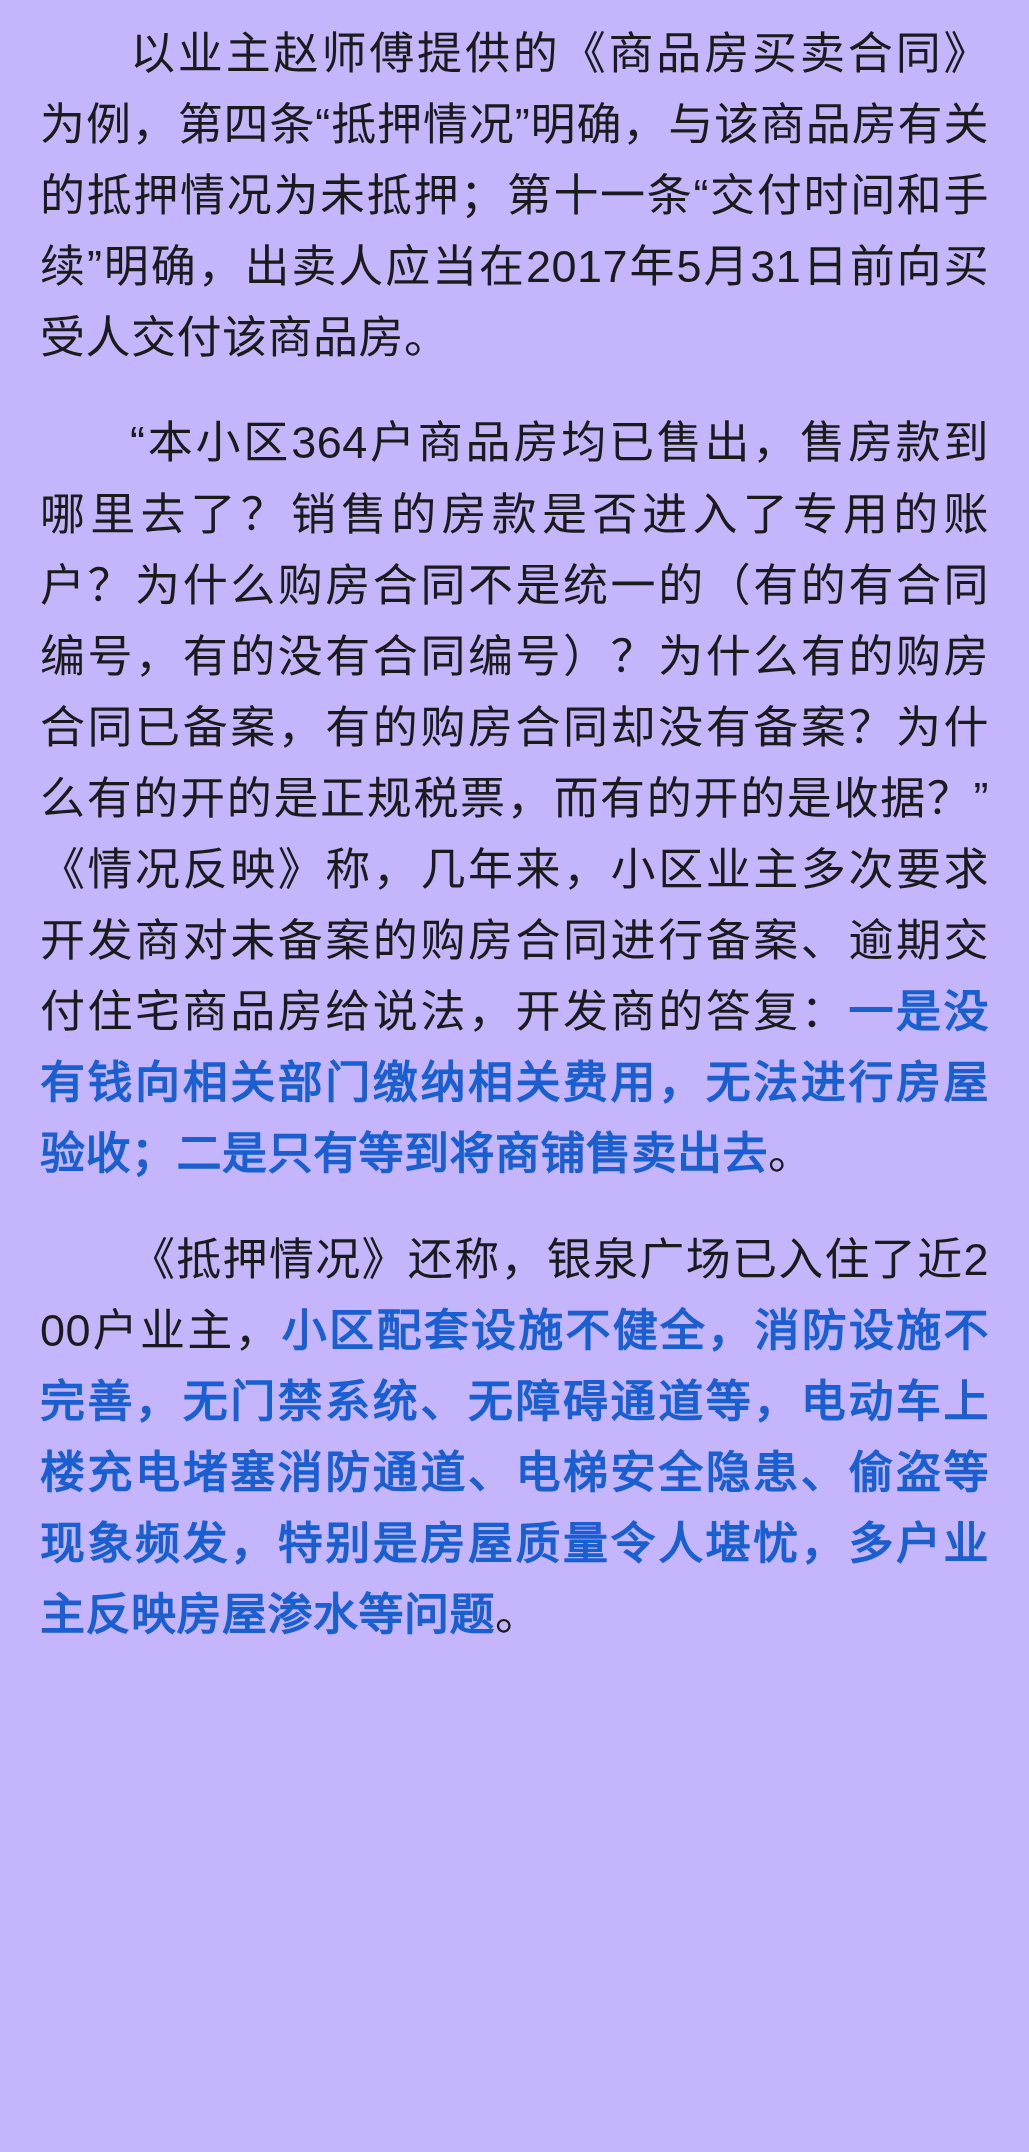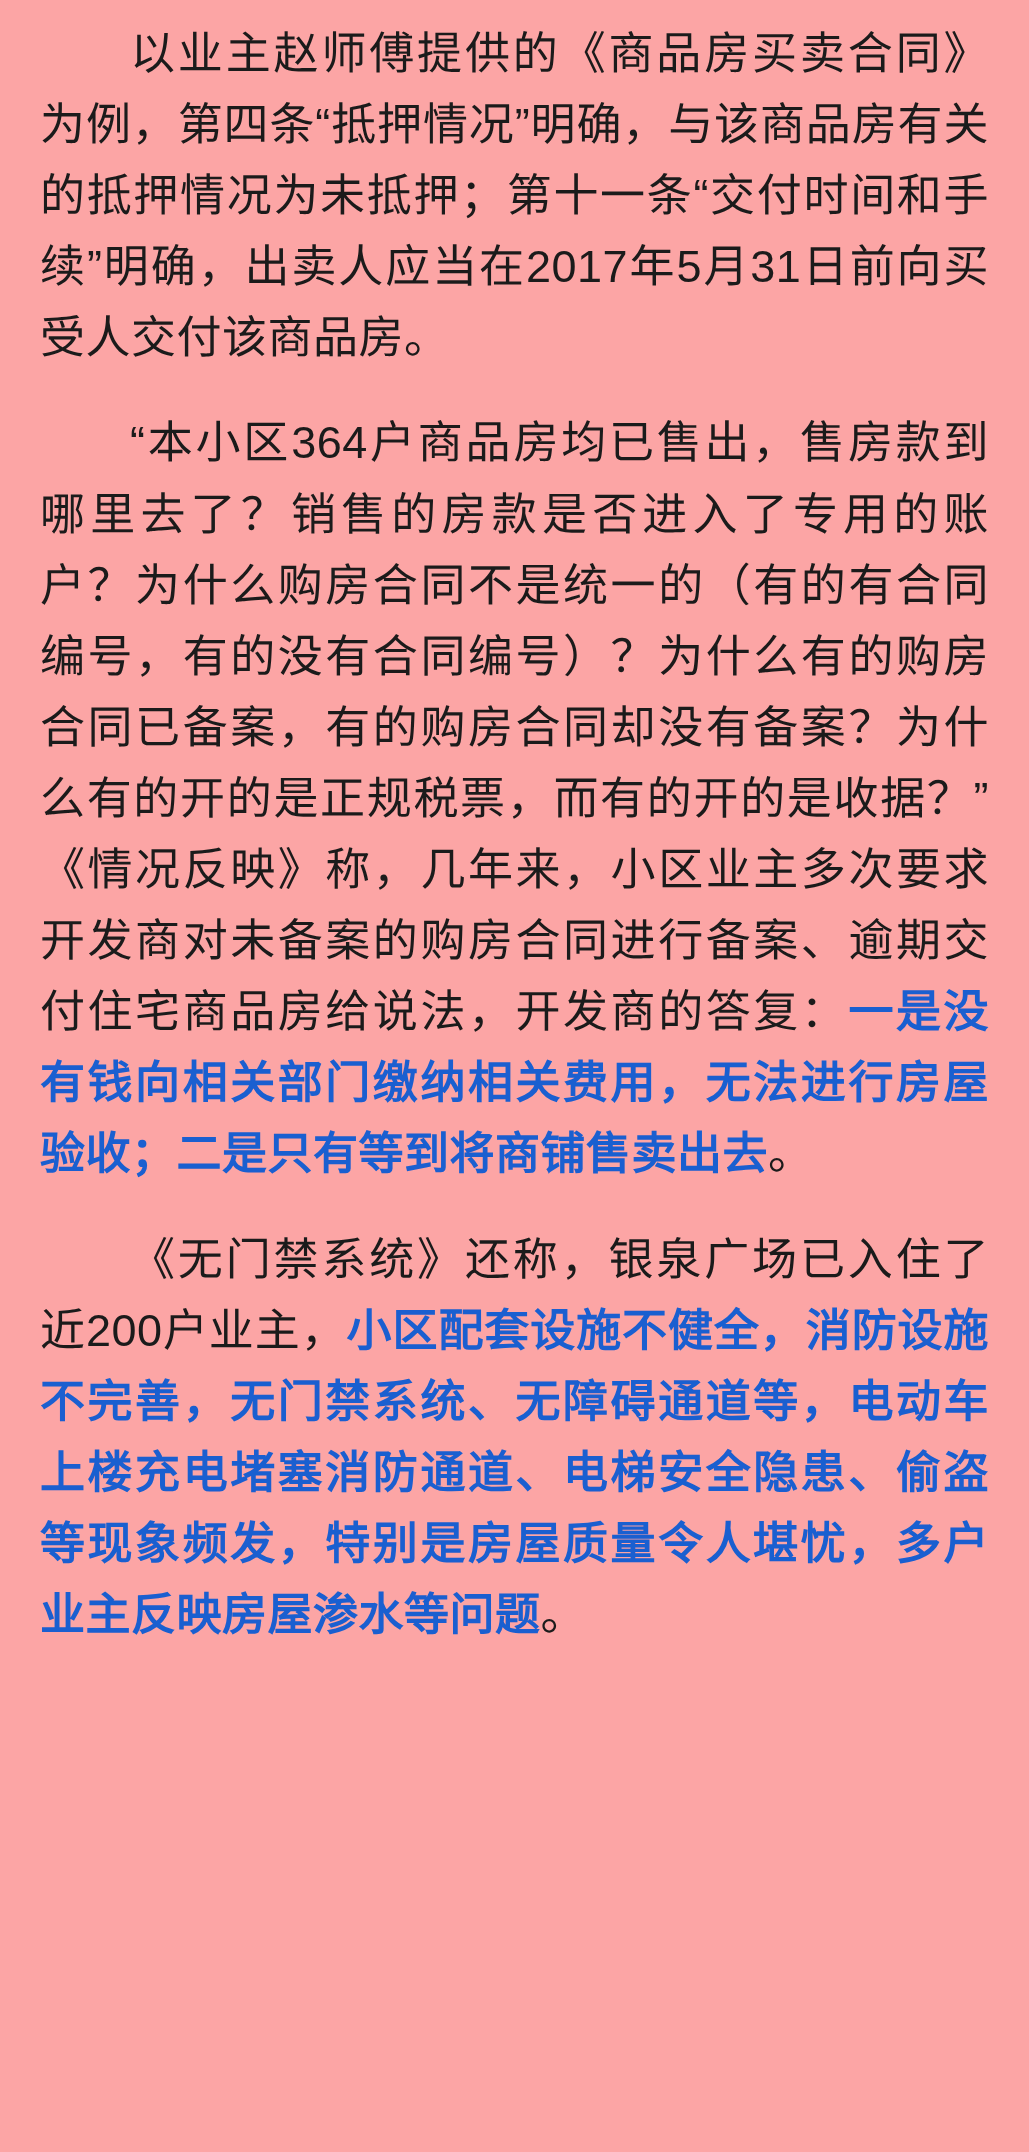--- a/index.html
+++ b/index.html
@@ -11,21 +11,21 @@
     width: 1029px;
     min-height: 2152px;
     font-family: "Liberation Sans", "DejaVu Sans", sans-serif;
     color: #1b1b1b;
   }
   .article {
     box-sizing: border-box;
     width: 1029px;
     min-height: 2152px;
     padding: 18px 40px 30px 40px;
-    background: #fca5a5;
+    background: #c4b5fd;
   }
   .para {
     margin: 0 0 34px 0;
     font-size: 45px;
     line-height: 1.58;
     letter-spacing: 0.5px;
     text-align: justify;
     text-indent: 2em;
     word-break: break-all;
   }
@@ -43,15 +43,15 @@
 <article class="article">
   <p class="para">
     <span>以业主赵师傅提供的《商品房买卖合同》为例，第四条“抵押情况”明确，与该商品房有关的抵押情况为未抵押；第十一条“交付时间和手续”明确，出卖人应当在2017年5月31日前向买受人交付该商品房。</span>
   </p>
 
   <p class="para">
     <span>“本小区364户商品房均已售出，售房款到哪里去了？销售的房款是否进入了专用的账户？为什么购房合同不是统一的（有的有合同编号，有的没有合同编号）？为什么有的购房合同已备案，有的购房合同却没有备案？为什么有的开的是正规税票，而有的开的是收据？”《情况反映》称，几年来，小区业主多次要求开发商对未备案的购房合同进行备案、逾期交付住宅商品房给说法，开发商的答复：</span><span class="hl">一是没有钱向相关部门缴纳相关费用，无法进行房屋验收；二是只有等到将商铺售卖出去</span><span>。</span>
   </p>
 
   <p class="para">
-    <span>《无门禁系统》还称，银泉广场已入住了近200户业主，</span><span class="hl">小区配套设施不健全，消防设施不完善，无门禁系统、无障碍通道等，电动车上楼充电堵塞消防通道、电梯安全隐患、偷盗等现象频发，特别是房屋质量令人堪忧，多户业主反映房屋渗水等问题</span><span>。</span>
+    <span>《抵押情况》还称，银泉广场已入住了近200户业主，</span><span class="hl">小区配套设施不健全，消防设施不完善，无门禁系统、无障碍通道等，电动车上楼充电堵塞消防通道、电梯安全隐患、偷盗等现象频发，特别是房屋质量令人堪忧，多户业主反映房屋渗水等问题</span><span>。</span>
   </p>
 </article>
 
 </body></html>

